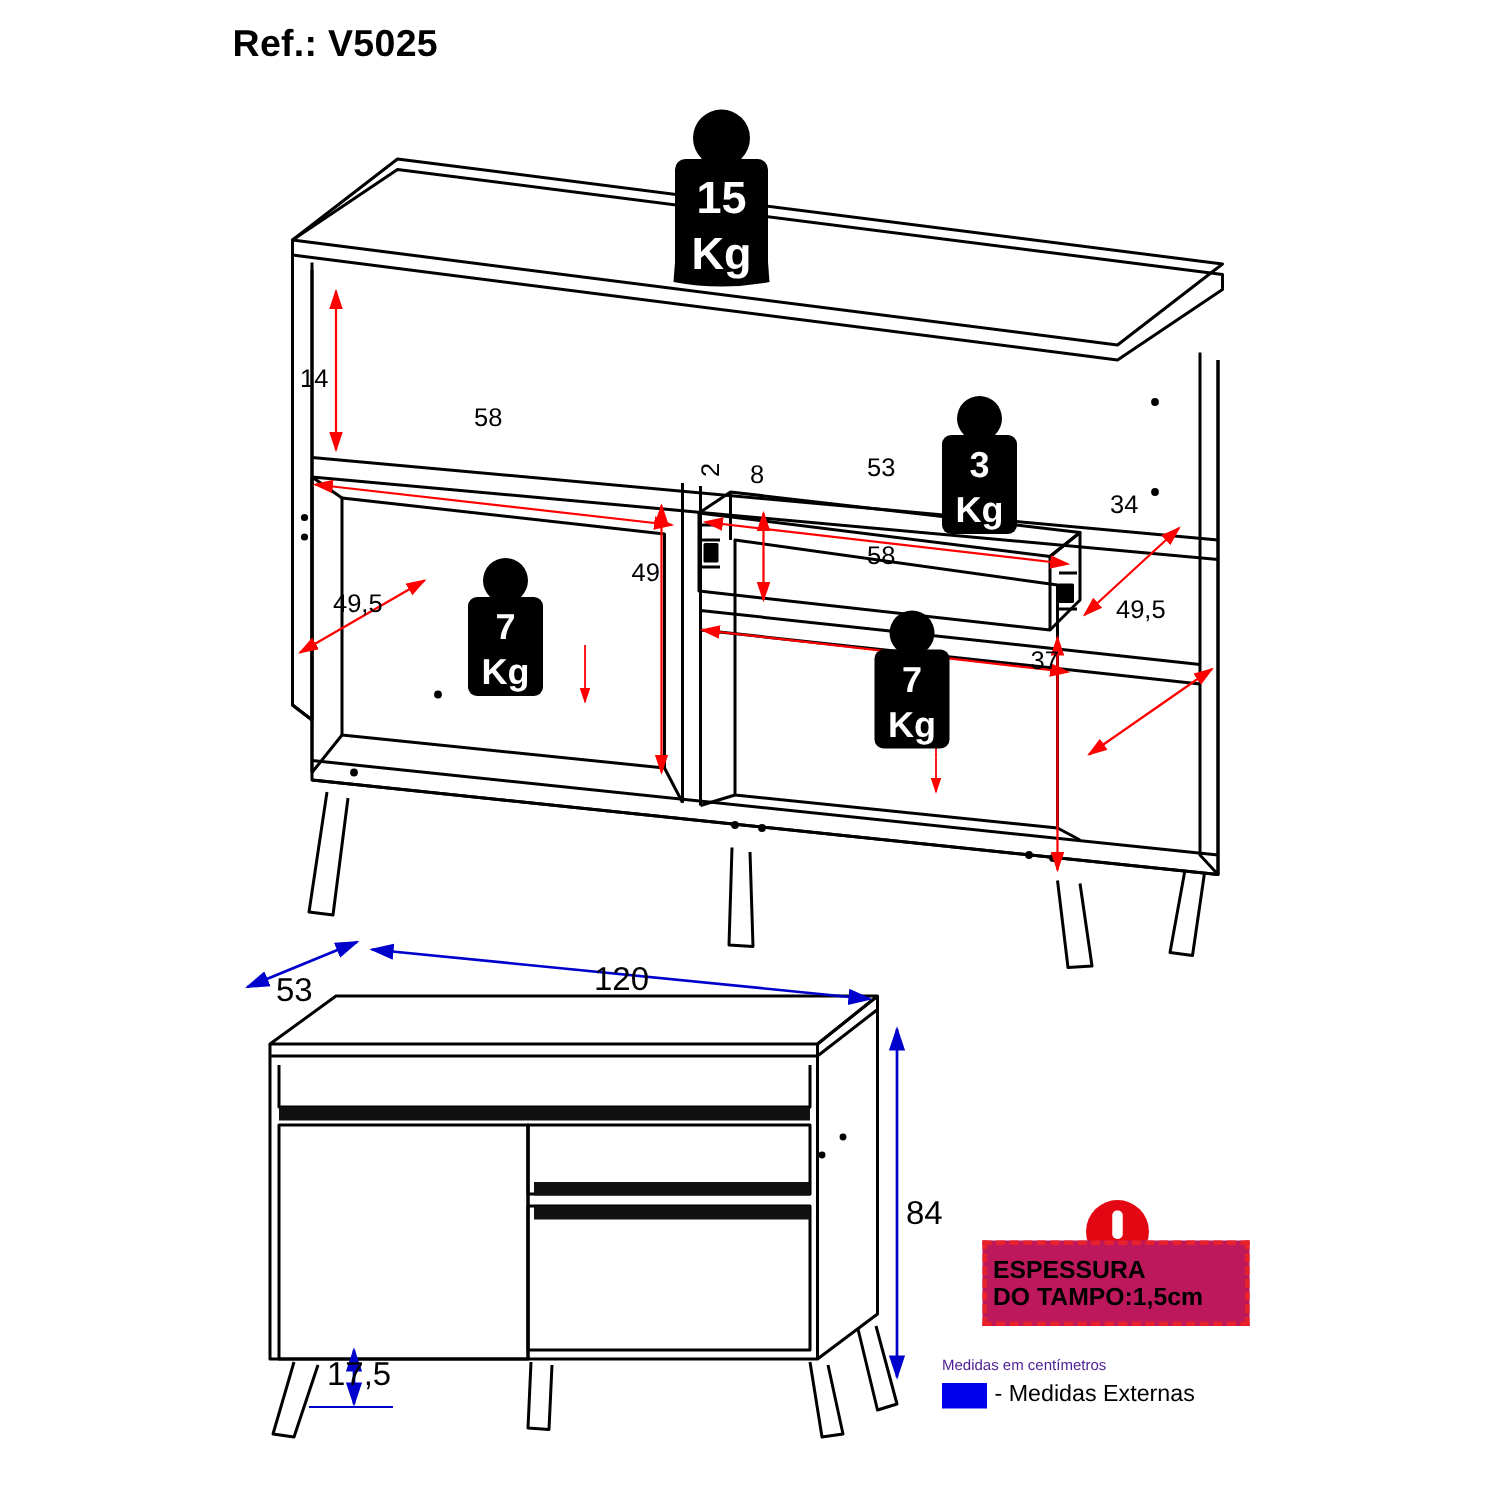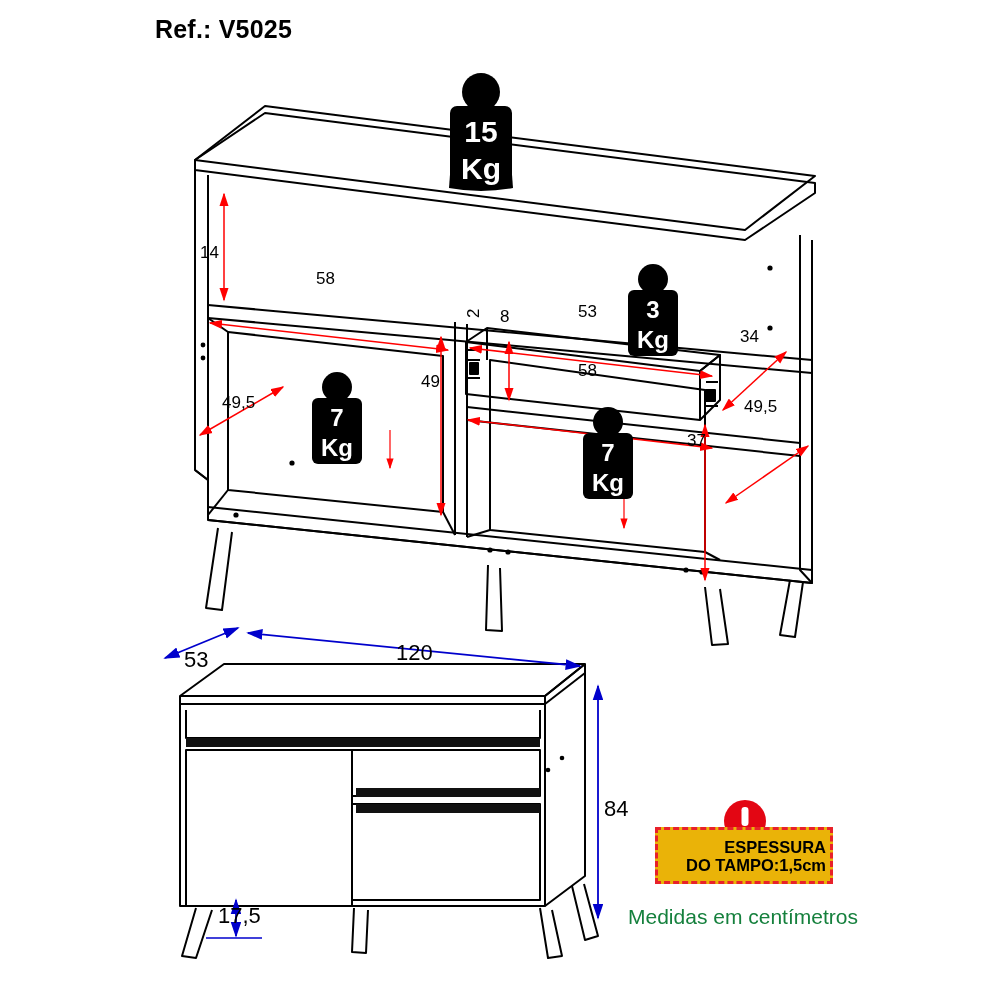--- a/index.html
+++ b/index.html
@@ -46,24 +46,24 @@
     font-weight: bold;
     fill: #ffffff;
     text-anchor: middle;
   }
   .warn-box {
     position: absolute;
     left: 655px;
     top: 827px;
     width: 178px;
     border: 3px dashed #e8212a;
-    background: #eab308;
+    background: #be185d;
     box-sizing: border-box;
     padding: 8px 4px 6px 4px;
-    text-align: right;
+    text-align: left;
   }
   .warn-line {
     font-size: 16.5px;
     font-weight: bold;
     color: #000;
     line-height: 1.12;
     white-space: nowrap;
   }
   .warn-icon {
     position: absolute;
@@ -72,22 +72,22 @@
     width: 44px;
     height: 44px;
   }
   .legend {
     position: absolute;
     left: 628px;
     top: 905px;
     width: 250px;
   }
   .legend-title {
-    font-size: 21px;
-    color: #15803d;
+    font-size: 10px;
+    color: #4c1d95;
     margin-bottom: 5px;
     white-space: nowrap;
   }
   .legend-row {
     display: flex;
     align-items: center;
     margin-bottom: 4px;
   }
   .swatch {
     width: 30px;
@@ -329,15 +329,19 @@
     <circle cx="22" cy="33" r="3.8" fill="#ffffff"></circle>
   </svg>
 
   <div class="warn-box">
     <div class="warn-line">ESPESSURA</div>
     <div class="warn-line">DO TAMPO:1,5cm</div>
   </div>
 
   <div class="legend">
     <div class="legend-title">Medidas em centímetros</div>
+    <div class="legend-row">
+      <span class="swatch" style="background:#0000ee;"></span>
+      <span class="legend-label">- Medidas Externas</span>
+    </div>
   </div>
 
 </div>
 
 </body></html>

